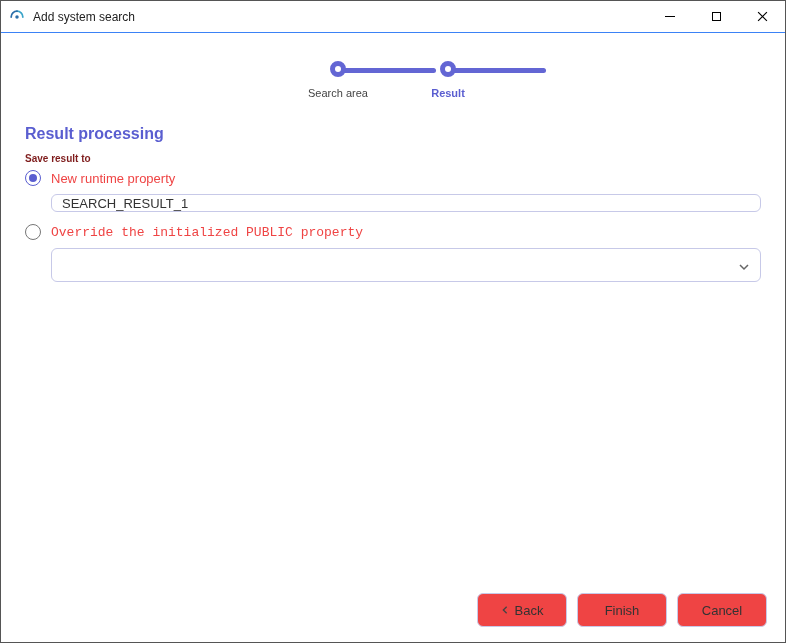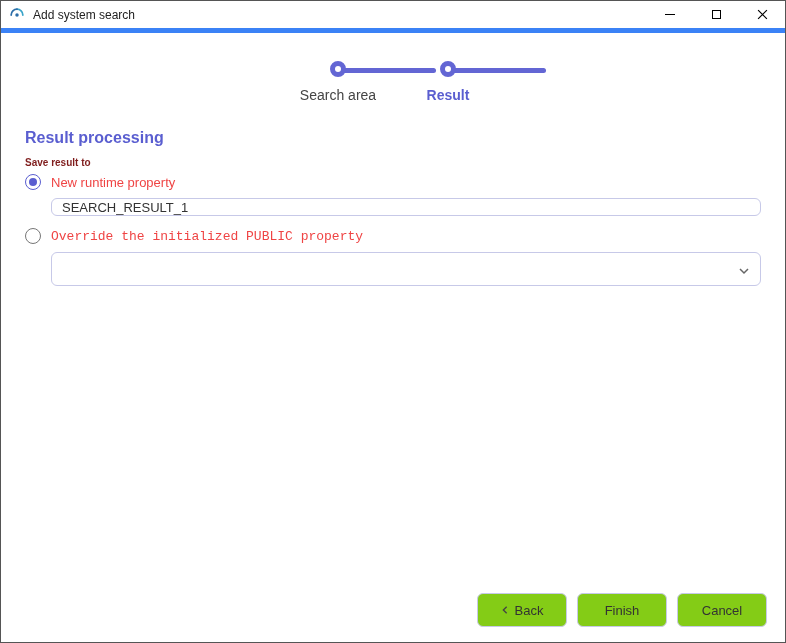--- a/index.html
+++ b/index.html
@@ -1,35 +1,35 @@
 <!DOCTYPE html>
 <html><head>
 <meta charset="utf-8">
 <style>
   * { box-sizing: border-box; margin: 0; padding: 0; }
   body { font-family: "Segoe UI", Arial, sans-serif; background: #fff; width: 786px; height: 643px; overflow: hidden; border: 1px solid #555; }
   
-  .titlebar { display: flex; align-items: center; height: 32px; padding-left: 8px; border-bottom: 5px solid #3b82f6; }
+  .titlebar { display: flex; align-items: center; height: 32px; padding-left: 8px; border-bottom: 1px solid #3b82f6; }
   .titlebar .app-icon { width: 16px; height: 16px; margin-right: 8px; display: flex; align-items: center; justify-content: center; }
   .titlebar .title { font-size: 12px; color: #222; flex: 1; }
   .win-controls { display: flex; height: 100%; }
   .win-btn { width: 46px; display: flex; align-items: center; justify-content: center; cursor: pointer; }
   .win-btn .line { width: 10px; height: 1px; background: #000; }
   .win-btn .sq { width: 9px; height: 9px; border: 1px solid #000; }
   .win-btn .x { font-size: 14px; line-height: 1; }
   
   .content { padding: 24px 24px 0 24px; height: calc(100% - 32px - 64px); overflow: auto; }
   
   .stepper { display: flex; justify-content: center; margin-top: 4px; margin-bottom: 26px; }
   .steps { display: flex; align-items: flex-start; position: relative; }
   .step { display: flex; flex-direction: column; align-items: center; width: 110px; position: relative; }
   .step-dot { width: 16px; height: 16px; border-radius: 50%; border: 3px solid #6366d4; background: #fff; z-index: 2; }
   .step-dot.filled { background: #6366d4; }
   .step-dot.filled::after { content:""; display:block; width:6px; height:6px; background:#fff; border-radius:50%; margin:2px auto; }
-  .step-label { font-size: 14px; margin-top: 10px; color: #444; }
+  .step-label { font-size: 11px; margin-top: 10px; color: #444; }
   .step-label.active { color: #5a5ed0; font-weight: 600; }
   .step-line { position: absolute; top: 7px; height: 5px; background: #6366d4; width: 95px; z-index:1; border-radius: 3px; }
   .line1 { left: 58px; }
   .line2 { left: 168px; }
   
   .heading { font-size: 16px; color: #5a5ed0; font-weight: 600; margin-bottom: 10px; }
   .subheading { font-size: 10px; font-weight: 700; color: #7f1d1d; margin-bottom: 6px; }
   
   .radio-row { display: flex; align-items: center; margin-bottom: 8px; }
   .radio { width: 16px; height: 16px; border-radius: 50%; border: 1.5px solid #777; margin-right: 10px; display:flex; align-items:center; justify-content:center; flex-shrink:0; cursor:pointer; }
@@ -41,21 +41,21 @@
   .text-input { display:block; width: 100%; border: 1px solid #c7c9e8; border-radius: 6px; height: 18px; font-size: 13px; padding: 0 10px; color: #333; outline: none; }
   .note-row { font-size: 12px; color: #555; margin-top: 6px; margin-bottom: 18px; }
   .note-row .note-tag { font-weight: 700; color: #444; margin-right: 4px; }
   
   .select-wrap { position: relative; margin-top: 6px; }
   .select-box { width: 100%; height: 34px; border: 1px solid #c7c9e8; border-radius: 6px; background: #fff; display:flex; align-items:center; justify-content:flex-end; padding: 0 10px; color:#888; cursor:pointer; }
   .chev-down { width: 12px; height: 12px; }
   .chev-down svg { stroke:#666; stroke-width:1.5; fill:none; }
   
   .footer { height: 64px; border-top: none; display: flex; align-items: center; justify-content: flex-end; padding: 0 18px; gap: 10px; }
-  .btn { min-width: 90px; height: 34px; border: 1px solid #c7c9e8; border-radius: 6px; background: #84cc16; display:flex; align-items:center; justify-content:center; gap:6px; font-size:13px; color:#333; cursor:pointer; }
+  .btn { min-width: 90px; height: 34px; border: 1px solid #c7c9e8; border-radius: 6px; background: #ef4444; display:flex; align-items:center; justify-content:center; gap:6px; font-size:13px; color:#333; cursor:pointer; }
   .btn .chev-left { font-size: 14px; line-height:1; color:#444; }
 </style>
 </head>
 <body>
 
 <div class="titlebar">
   <span class="app-icon">
     <svg width="14" height="14" viewBox="0 0 24 24">
         <path d="M12 2 A10 10 0 0 1 22 12" fill="none" stroke="#3aa4c9" stroke-width="3" stroke-linecap="round"></path>
         <path d="M2 12 A10 10 0 0 1 12 2" fill="none" stroke="#2c6ea8" stroke-width="3" stroke-linecap="round"></path>

